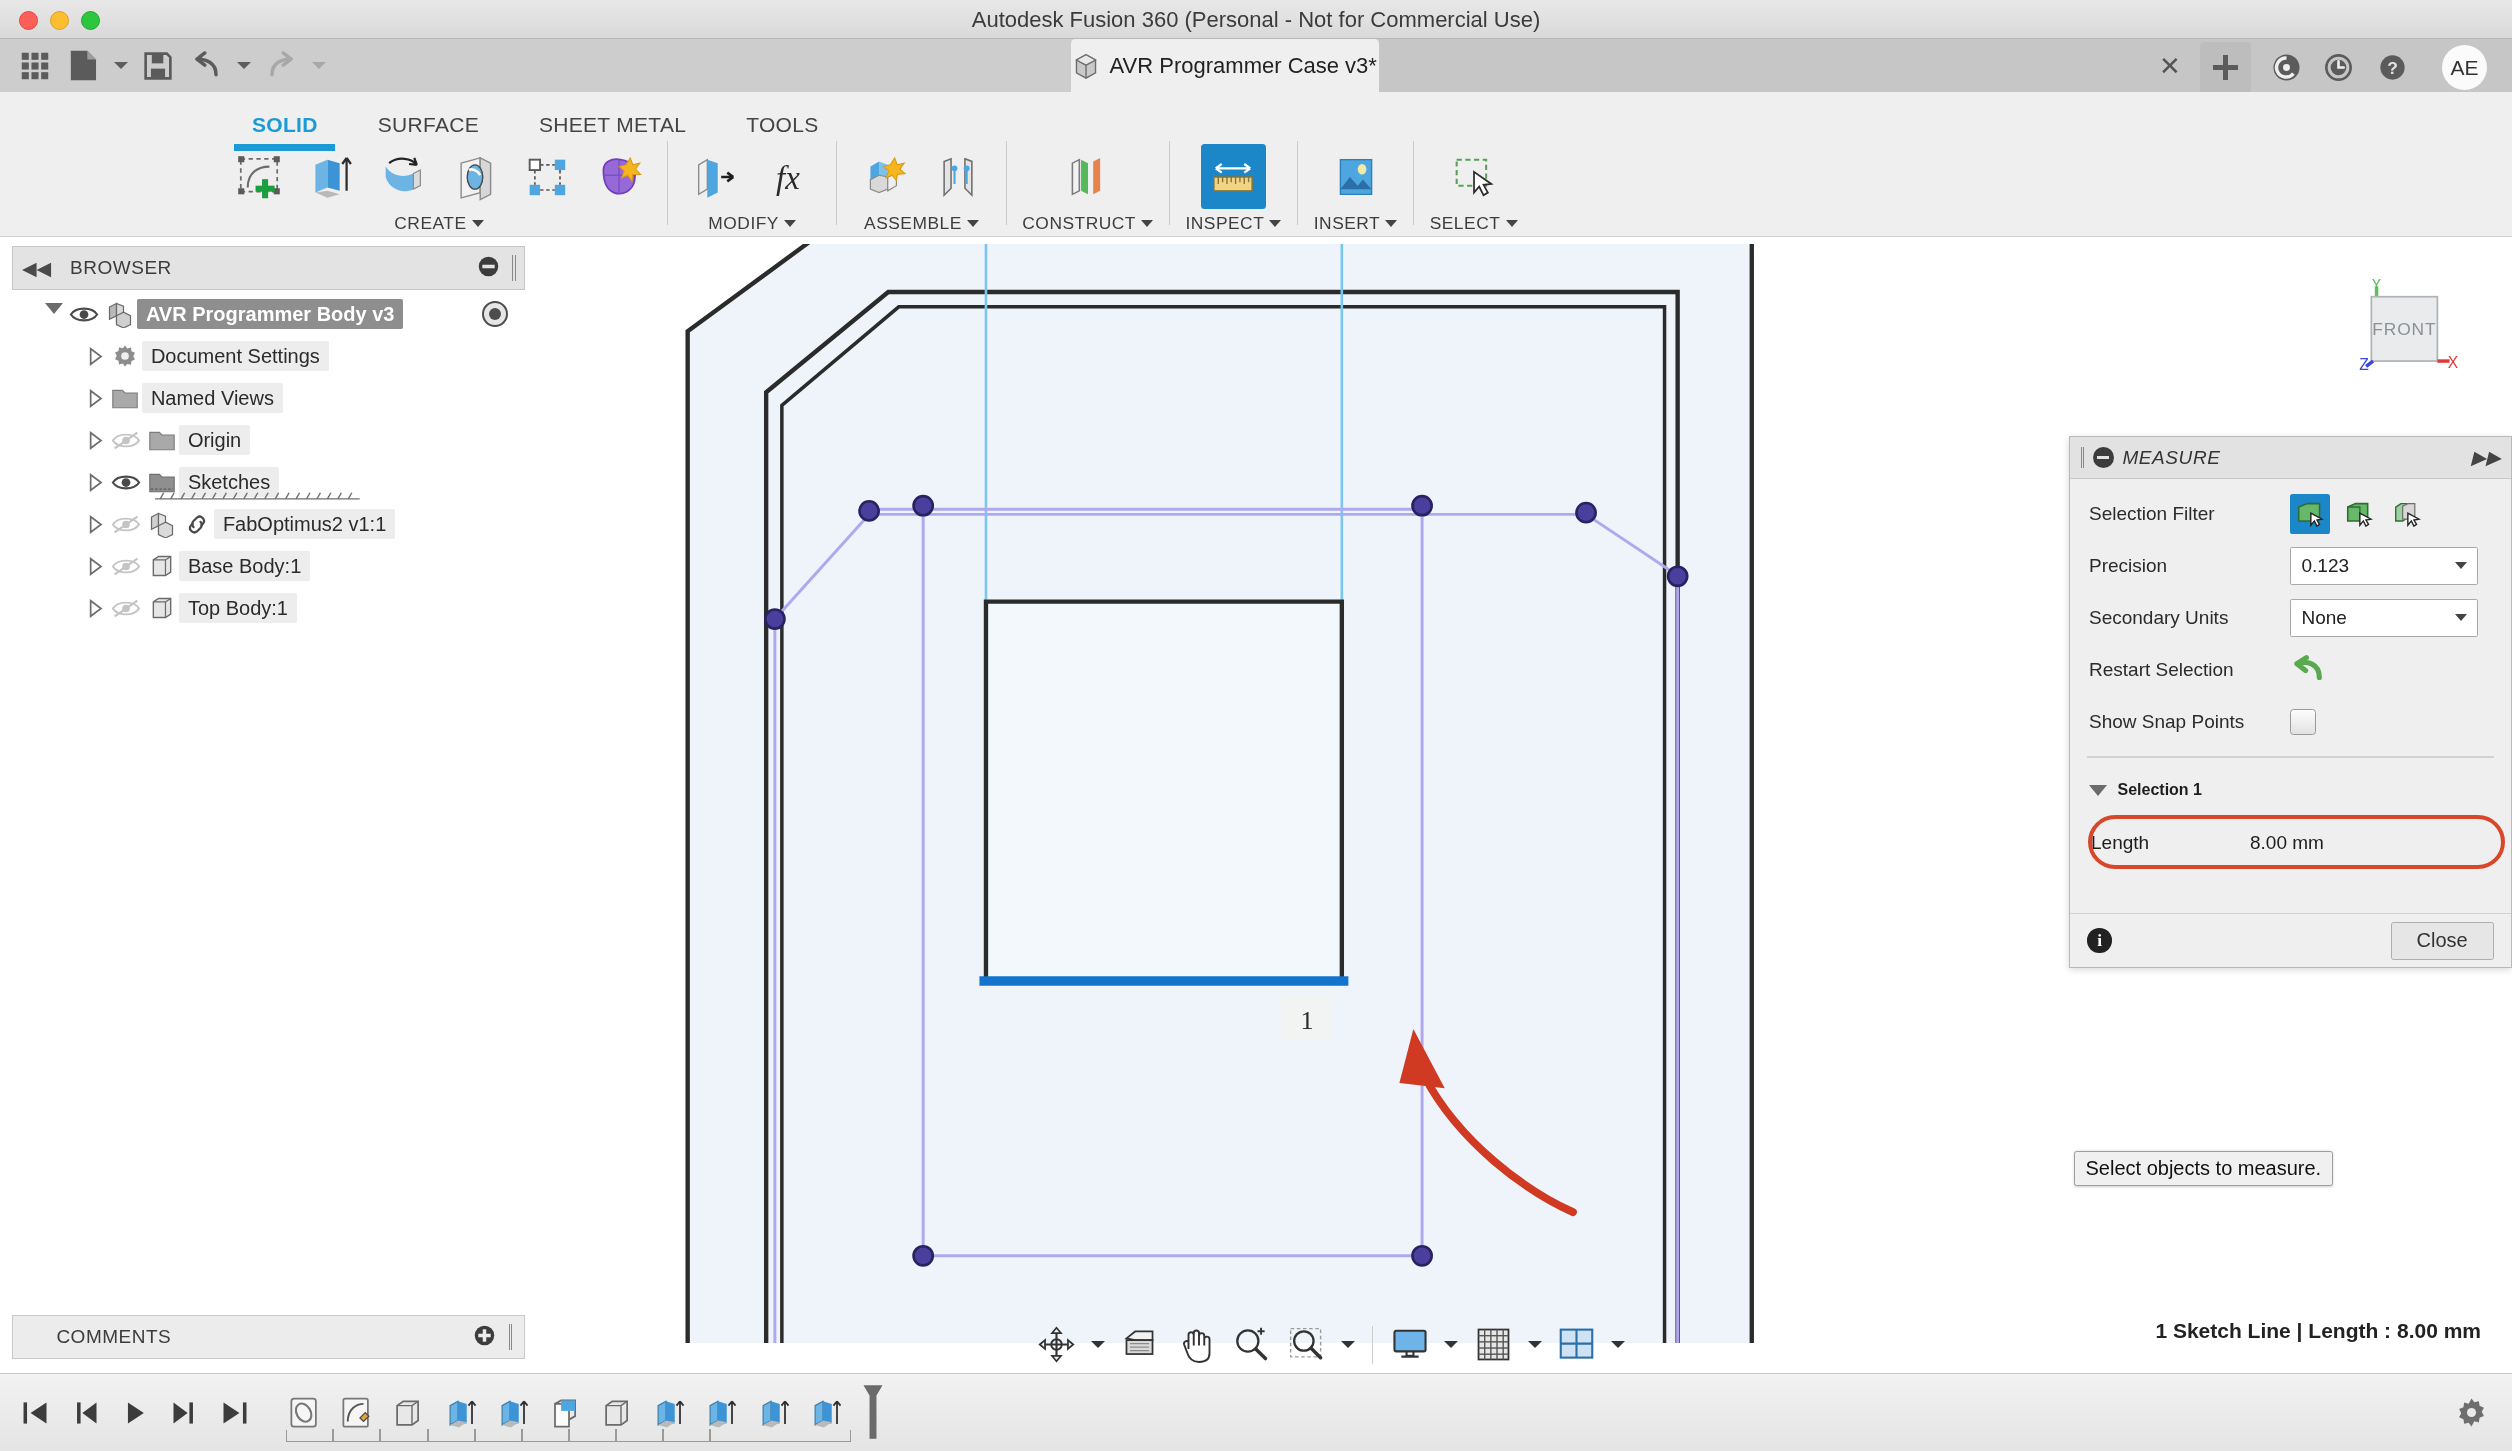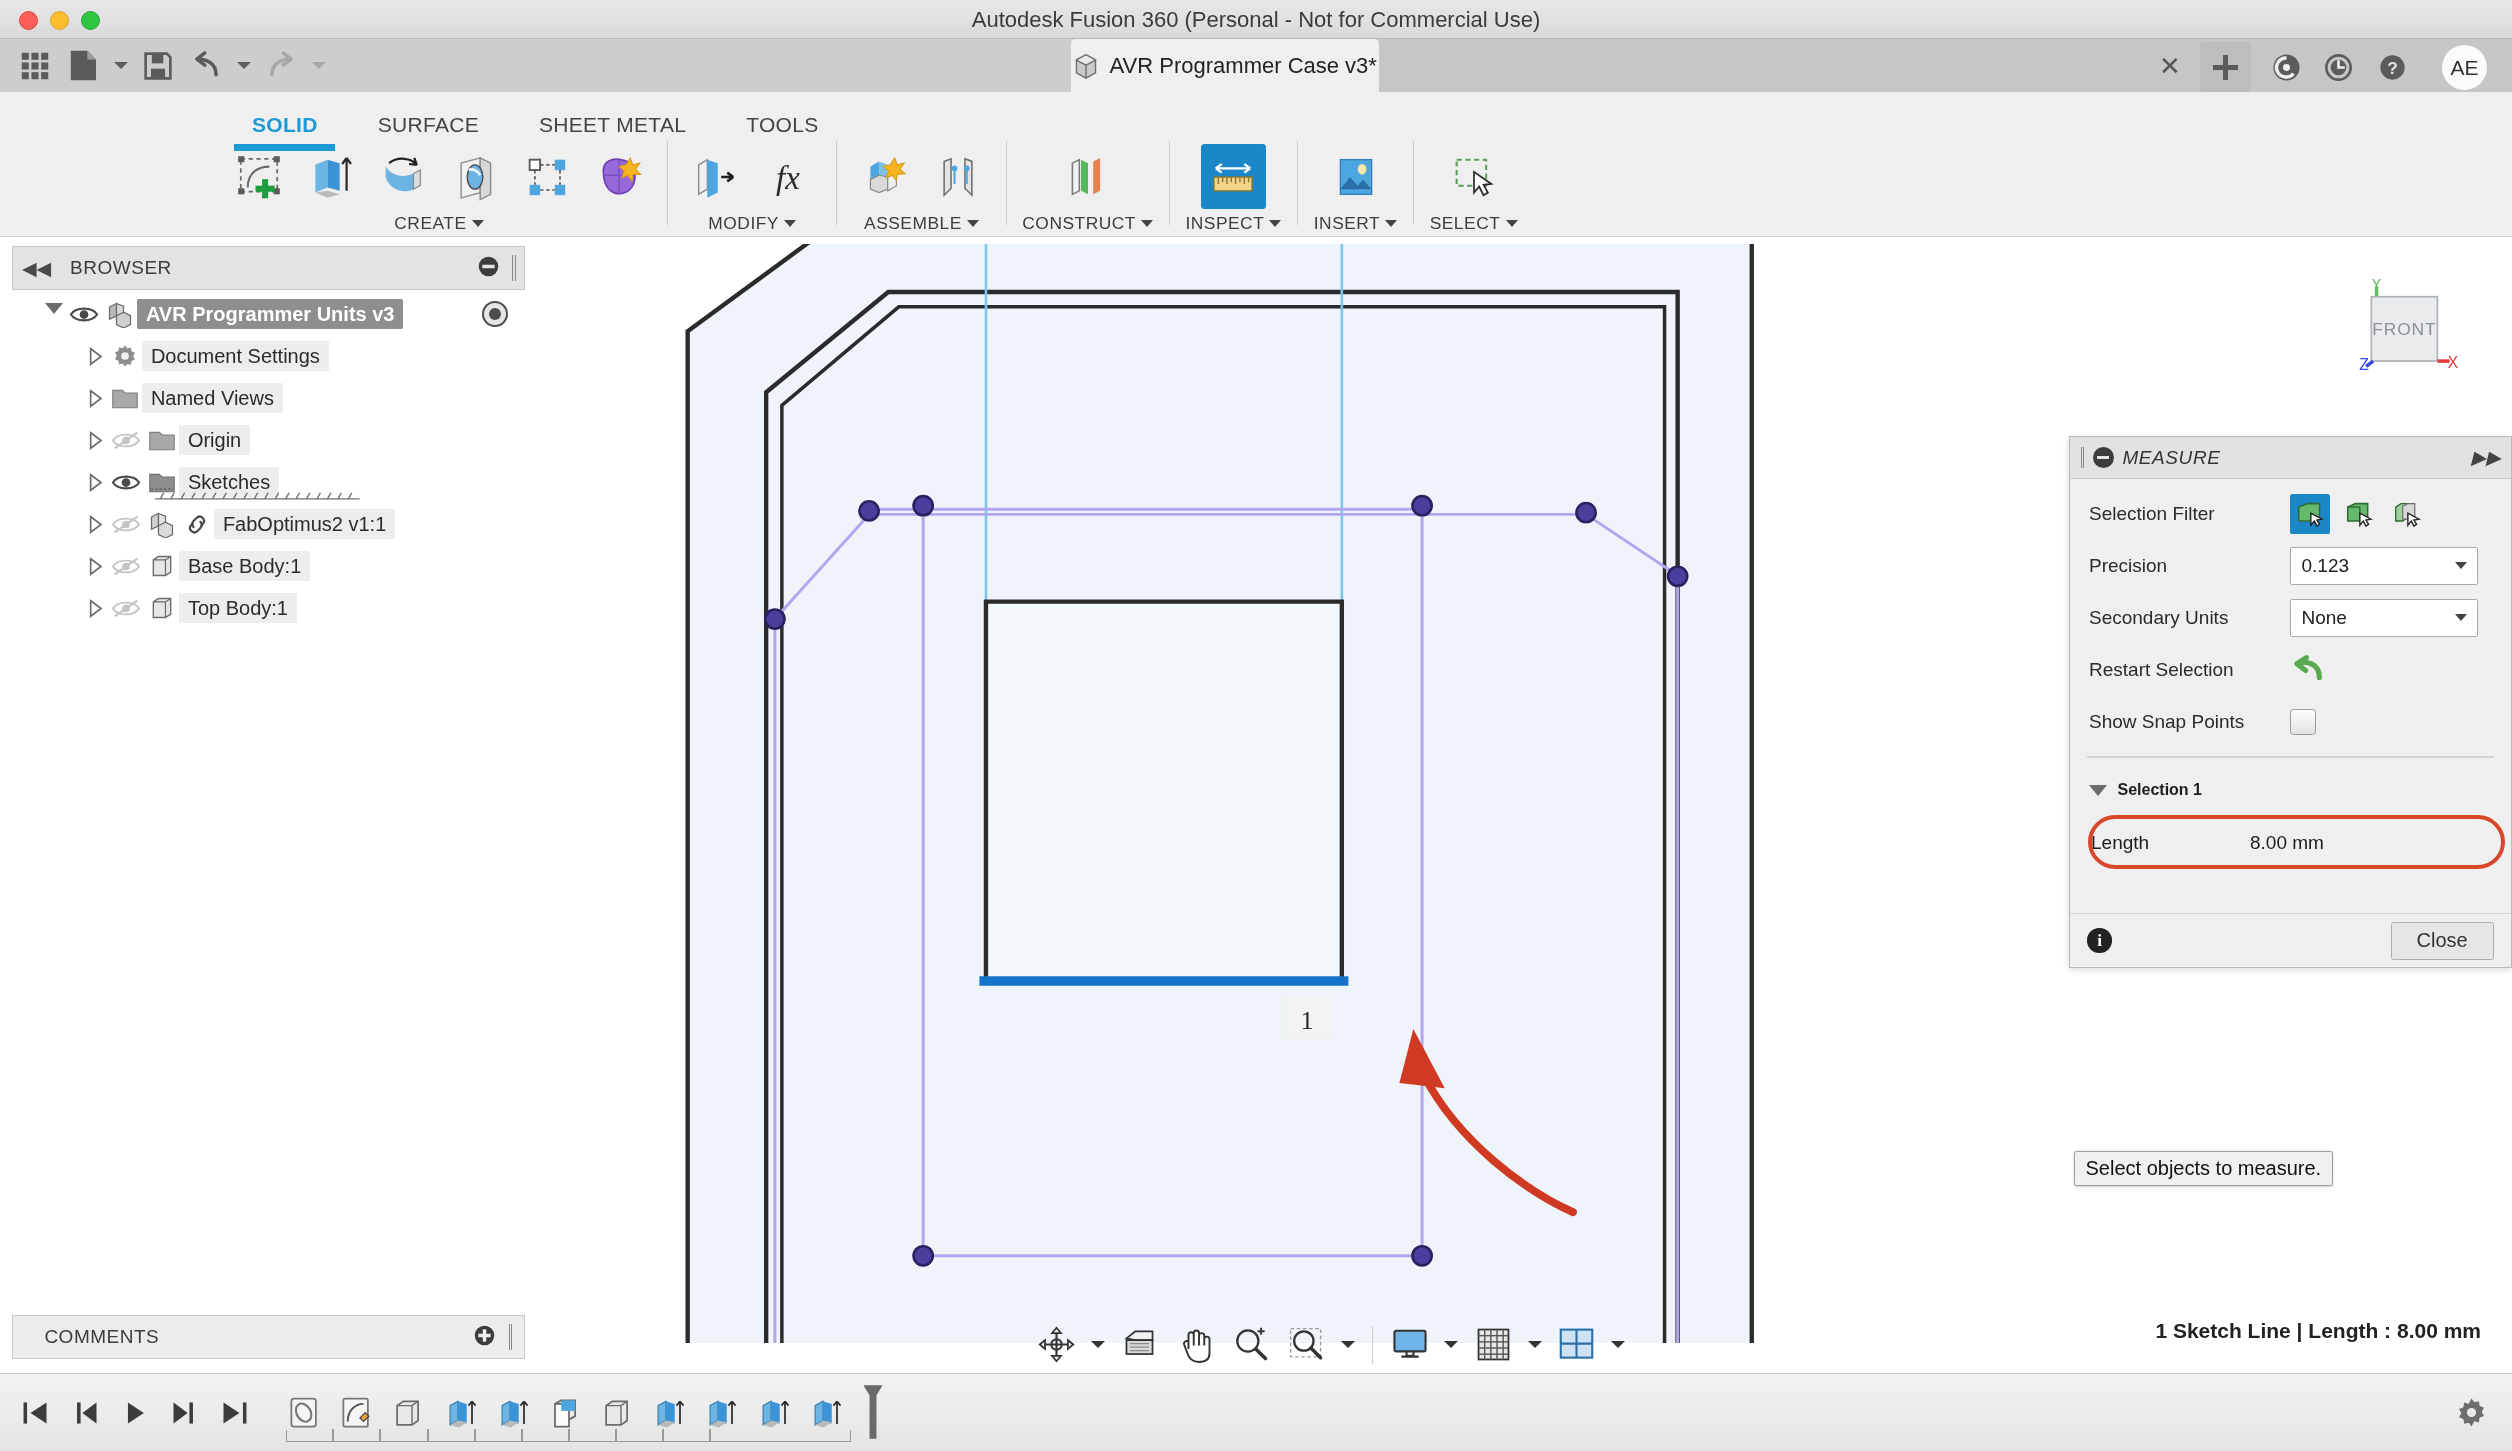--- a/index.html
+++ b/index.html
@@ -132,21 +132,21 @@
     position:absolute; right:17.4px; width:26px;height:26px;border-radius:50%;
     border:2.6px solid #4d4d4d; background:#e6e6e6; display:flex;align-items:center;justify-content:center;
   }
   .radio-dot i{width:12.2px;height:12.2px;border-radius:50%;background:#4d4d4d;display:block;}
 
   
   .comments {
     position:absolute; left:12.2px; top:1315px; width:513px; height:44px;
     background:#ececec; border:0.9px solid #c9c9c9; display:flex;align-items:center;padding:0 12.2px;
   }
-  .comments .t{font-size:19px;color:#3c3c3c;letter-spacing:0.5px;margin-left:19px;}
+  .comments .t{font-size:19px;color:#3c3c3c;letter-spacing:0.5px;margin-left:31px;}
   .grip{ position:absolute; right:8.7px; width:3.5px; height:26px; border-left:1.7px solid #888; border-right:1.7px solid #888;}
 
   
   .viewport {
     position:absolute; left:670px; top:244px; width:1396px; height:1099px;
     background:#ffffff; overflow:hidden;
   }
   .vp-svg{ position:absolute; left:0; top:0; }
 
   .viewcube {
@@ -573,21 +573,21 @@
             <circle cx="17" cy="12" r="5" fill="#4a4a4a"></circle>
           </svg>
       </span>
       <span class="nodeicon">
         <svg width="28" height="28" viewBox="0 0 32 32">
             <path d="M4 8 l8 -4 v14 l-8 4z" fill="#b9b9b9" stroke="#6b6b6b" stroke-width="1.4"></path>
             <path d="M12 4 l8 3 v14 l-8 4z" fill="#d8d8d8" stroke="#6b6b6b" stroke-width="1.4"></path>
             <path d="M12 18 l8 -4 l8 4 v10 l-8 4 l-8 -4z" fill="#cfcfcf" stroke="#6b6b6b" stroke-width="1.4"></path>
           </svg>
       </span>
-      <span class="nlabel">AVR Programmer Units v3</span>
+      <span class="nlabel">AVR Programmer Body v3</span>
       <span class="radio-dot">
           <i></i>
         </span>
     </div>
 
     <div class="trow" style="padding-left:72px;">
       <span class="arrow-r"><span class="tri-outline" style="border-left-color:transparent;border:0;"><svg width="15.7" height="19" viewBox="0 0 18 22">
               <path d="M3 2 l12 9 l-12 9 z" fill="none" stroke="#6e6e6e" stroke-width="2"></path>
             </svg></span></span>
       <span class="nodeicon">

